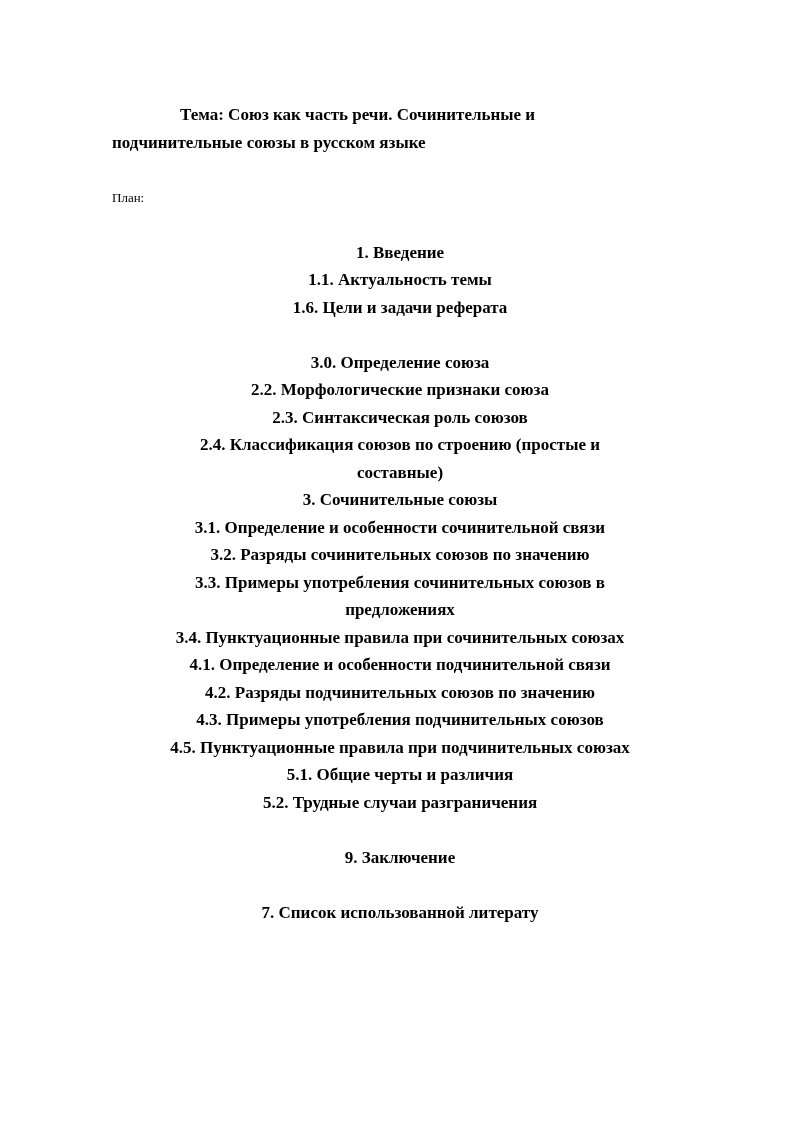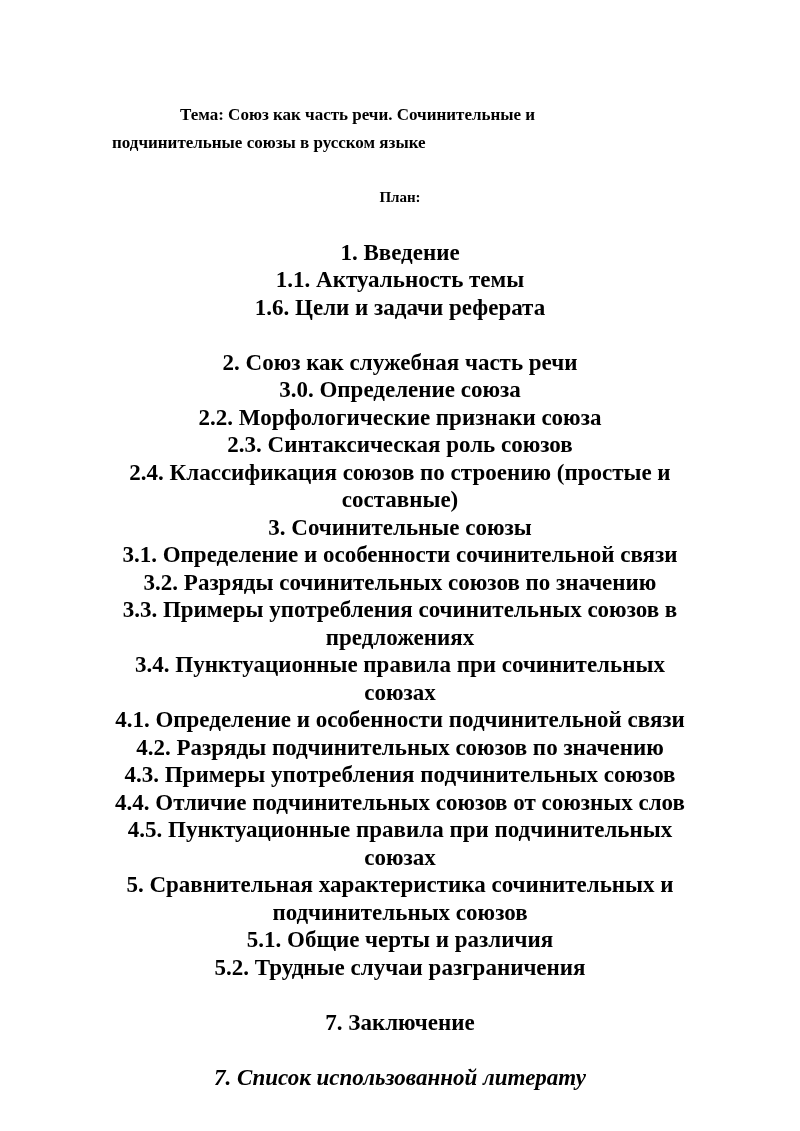--- a/index.html
+++ b/index.html
@@ -25,35 +25,34 @@
     margin: 0 0 27.5px 0;
     font-size: 17px;
     line-height: 27.5px;
     font-weight: bold;
     text-align: left;
     text-indent: 68px;
     white-space: pre-line;
   }
   .plan-heading {
     margin: 0 0 27.5px 0;
-    font-size: 15px;
+    font-size: 13px;
     line-height: 27.5px;
-    font-weight: bold;
-    text-align: center;
+    font-weight: normal;
+    text-align: left;
   }
   .outline-block {
     margin: 0 0 27.5px 0;
-    font-size: 23px;
+    font-size: 17px;
     line-height: 27.5px;
     font-weight: bold;
     text-align: center;
   }
   .outline-block:last-child {
     margin-bottom: 0;
-    font-style: italic;
   }
   .outline-line {
     white-space: pre-line;
   }
 </style>
 </head>
 <body>
 
 <div class="page">
 
@@ -63,45 +62,41 @@
   <p class="plan-heading">План:</p>
 
   <div class="outline">
     <div class="outline-block">
         <div class="outline-line">1. Введение</div>
         <div class="outline-line">1.1. Актуальность темы</div>
         <div class="outline-line">1.6. Цели и задачи реферата</div>
       </div>
 
     <div class="outline-block">
-        <div class="outline-line">2. Союз как служебная часть речи</div>
         <div class="outline-line">3.0. Определение союза</div>
         <div class="outline-line">2.2. Морфологические признаки союза</div>
         <div class="outline-line">2.3. Синтаксическая роль союзов</div>
         <div class="outline-line">2.4. Классификация союзов по строению (простые и
 составные)</div>
         <div class="outline-line">3. Сочинительные союзы</div>
         <div class="outline-line">3.1. Определение и особенности сочинительной связи</div>
         <div class="outline-line">3.2. Разряды сочинительных союзов по значению</div>
         <div class="outline-line">3.3. Примеры употребления сочинительных союзов в
 предложениях</div>
         <div class="outline-line">3.4. Пунктуационные правила при сочинительных союзах</div>
         <div class="outline-line">4.1. Определение и особенности подчинительной связи</div>
         <div class="outline-line">4.2. Разряды подчинительных союзов по значению</div>
         <div class="outline-line">4.3. Примеры употребления подчинительных союзов</div>
-        <div class="outline-line">4.4. Отличие подчинительных союзов от союзных слов</div>
         <div class="outline-line">4.5. Пунктуационные правила при подчинительных союзах</div>
-        <div class="outline-line">5. Сравнительная характеристика сочинительных и
-подчинительных союзов</div>
         <div class="outline-line">5.1. Общие черты и различия</div>
         <div class="outline-line">5.2. Трудные случаи разграничения</div>
       </div>
 
     <div class="outline-block">
-        <div class="outline-line">7. Заключение</div>
+        <div class="outline-line">9. Заключение</div>
       </div>
 
     <div class="outline-block">
         <div class="outline-line">7. Список использованной литерату</div>
       </div>
   </div>
 
 </div>
 
 </body></html>

